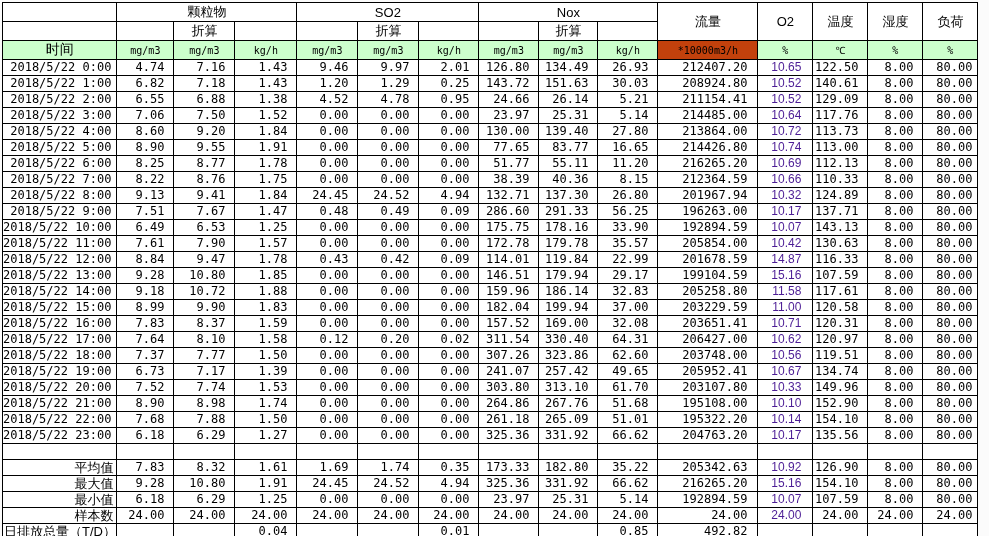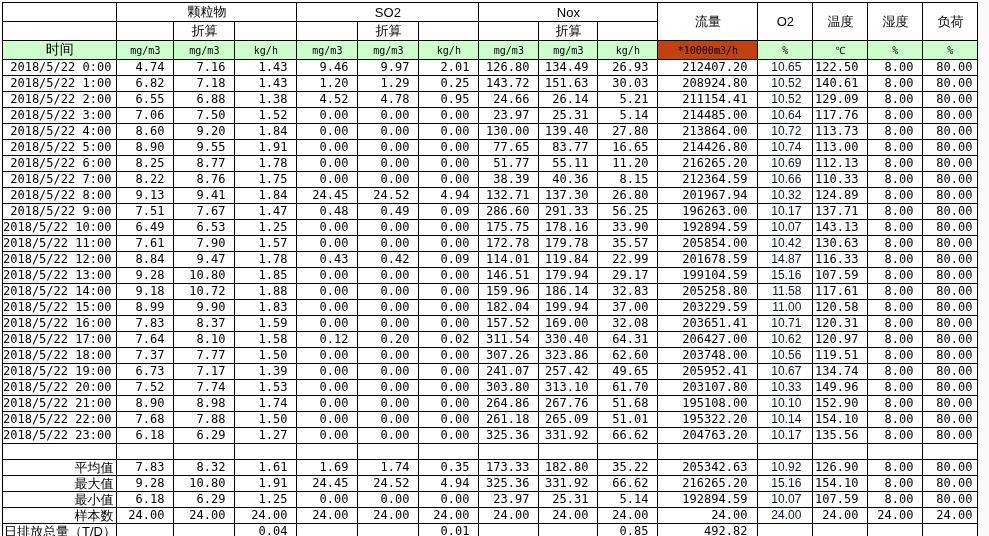--- a/index.html
+++ b/index.html
@@ -26,21 +26,21 @@
   }
   tr.units th{font-family:"Liberation Sans",sans-serif;font-size:14px;}
   
   tbody tr{height:16px;}
   tbody td{
     font-size:12px;line-height:15px;
     font-family:"DejaVu Sans Mono",monospace;
     text-align:right;padding-right:9px;
   }
   td.time{padding-right:5px;font-size:12px;}
-  td.num.c10{font-family:"Liberation Sans",sans-serif;color:#0f172a;padding-right:11px;}
+  td.num.c10{font-family:"Liberation Sans",sans-serif;color:#4c1d95;padding-right:11px;}
   td.num.c13{padding-right:5px;}
   td.num.c9{padding-right:10px;}
   td.lbl{
     font-family:"Liberation Sans",sans-serif;font-size:13px;
     padding-right:3px;
   }
   tr.total td.lbl{text-align:left;padding-left:1px;padding-right:0;}
 </style>
 </head>
 <body>

